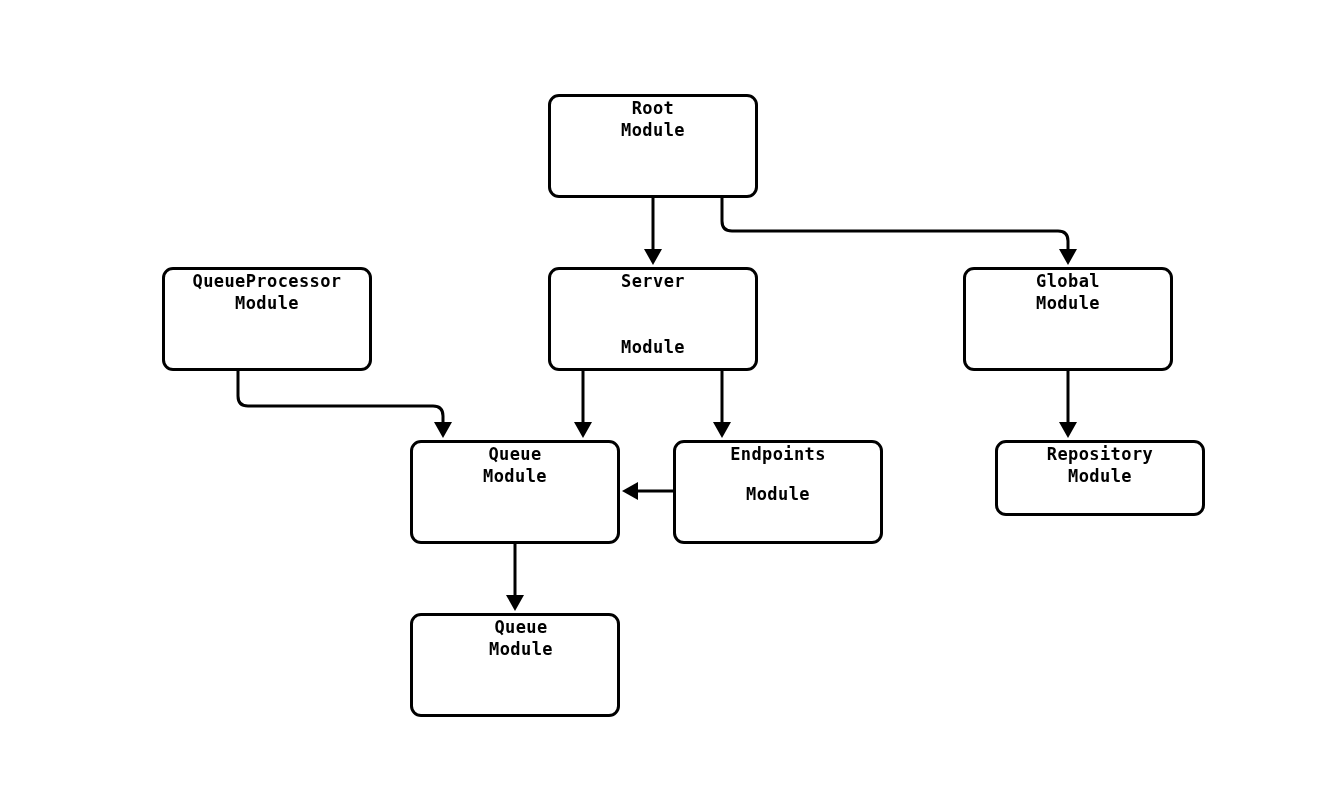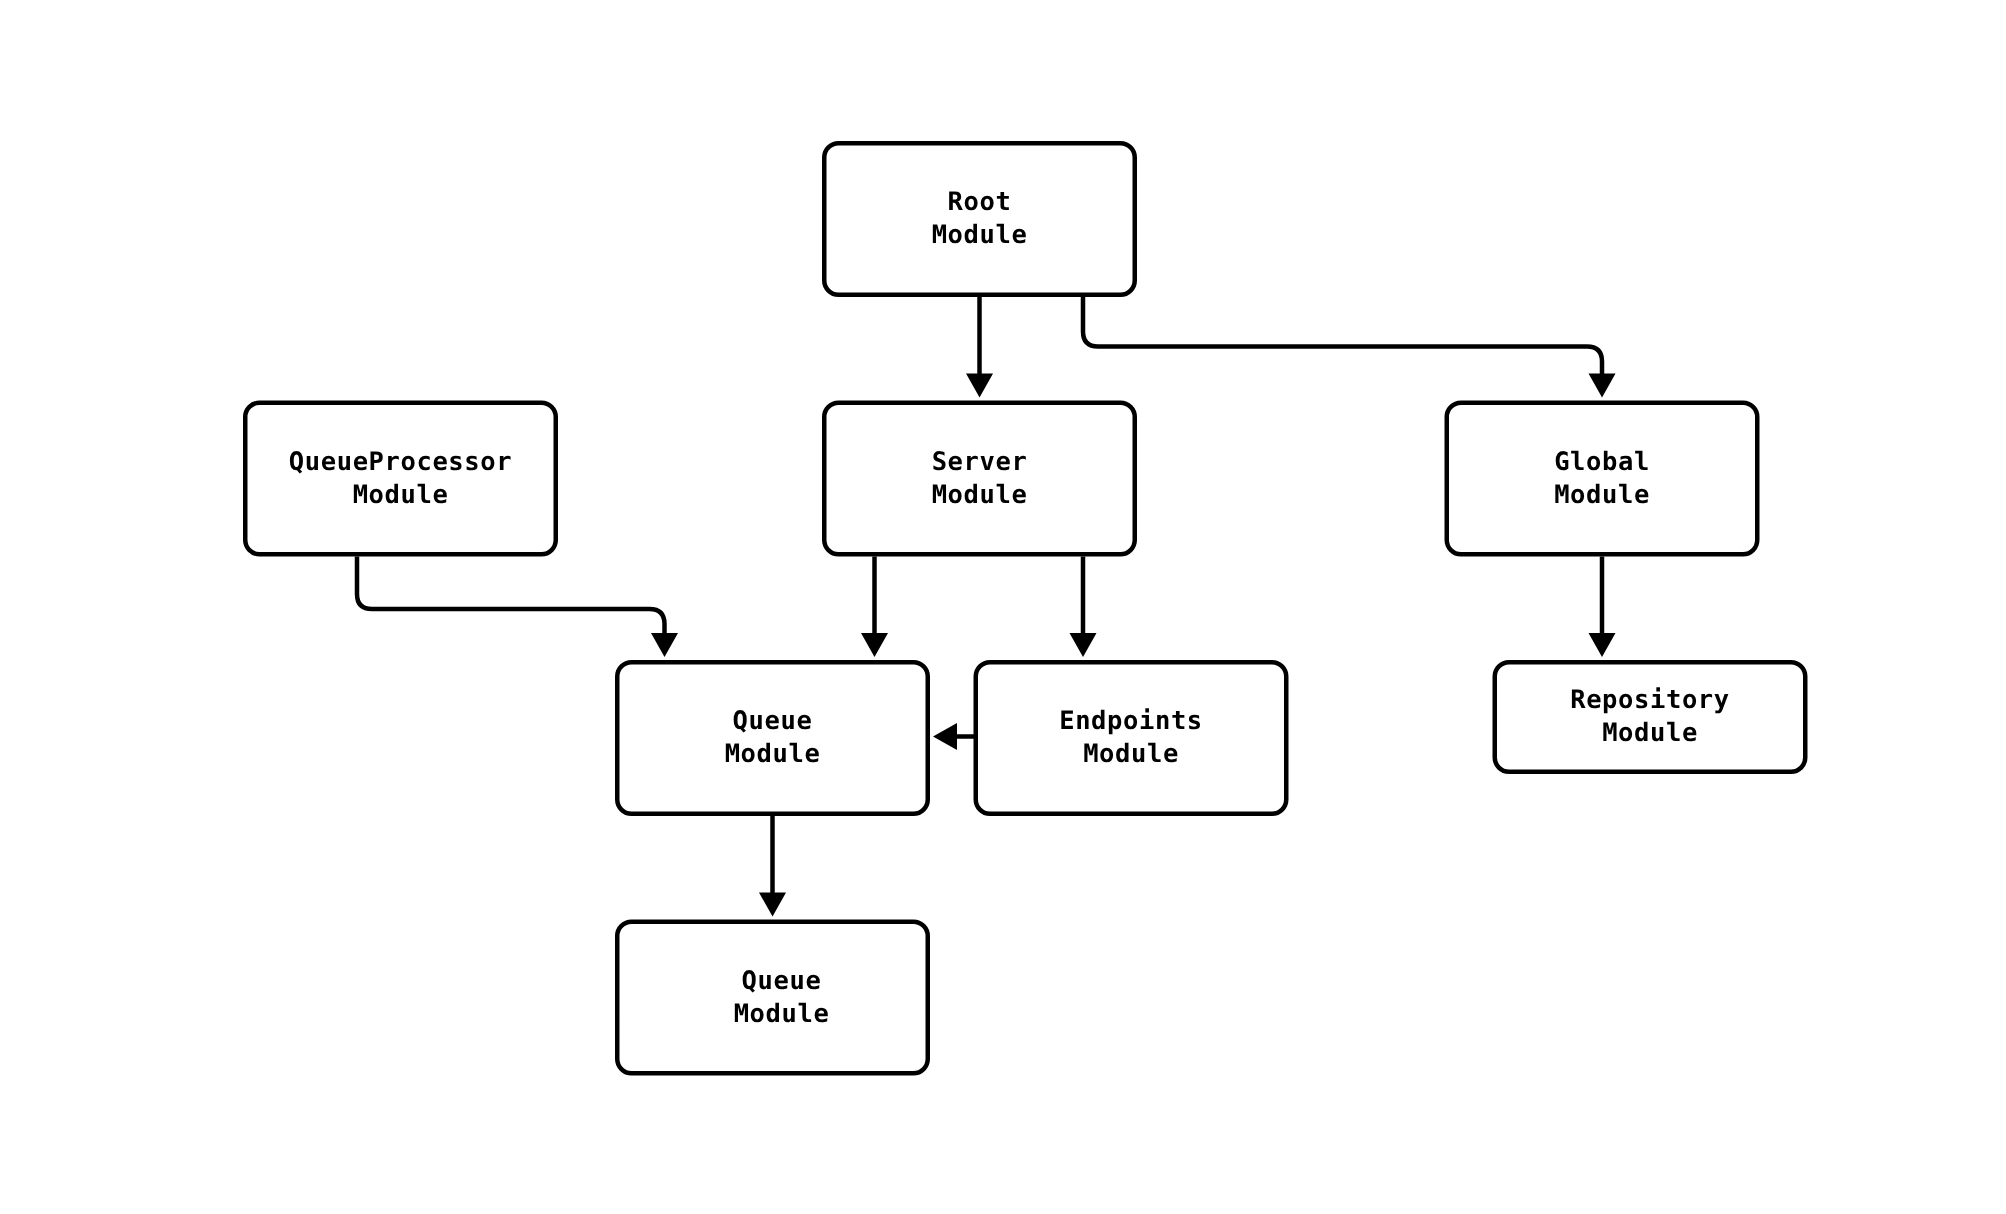--- a/index.html
+++ b/index.html
@@ -26,21 +26,20 @@
   }
   .node {
     position: absolute;
     box-sizing: border-box;
     background: #ffffff;
     border: 3px solid #000000;
     border-radius: 11px;
     display: flex;
     flex-direction: column;
     align-items: center;
-    justify-content: center;
     text-align: center;
   }
   .node-line {
     font-family: "DejaVu Sans Mono", "Liberation Mono", monospace;
     font-size: 17px;
     font-weight: 700;
     line-height: 22px;
     color: #000000;
     letter-spacing: 0.4px;
     white-space: nowrap;
@@ -77,36 +76,36 @@
   <div class="node" style="left: 548px; top: 94px; width: 210px; height: 104px;">
     <span class="node-line">Root</span>
     <span class="node-line">Module</span>
   </div>
 
   <div class="node" style="left: 133px; top: 267px; width: 210px; height: 104px; margin-left: 29px;">
     <span class="node-line">QueueProcessor</span>
     <span class="node-line">Module</span>
   </div>
 
-  <div class="node" style="left: 548px; top: 267px; width: 210px; height: 104px;">
+  <div class="node" style="left: 548px; top: 267px; width: 210px; height: 104px; gap: 44px;">
     <span class="node-line">Server</span>
     <span class="node-line">Module</span>
   </div>
 
   <div class="node" style="left: 963px; top: 267px; width: 210px; height: 104px;">
     <span class="node-line">Global</span>
     <span class="node-line">Module</span>
   </div>
 
   <div class="node" style="left: 410px; top: 440px; width: 210px; height: 104px;">
     <span class="node-line">Queue</span>
     <span class="node-line">Module</span>
   </div>
 
-  <div class="node" style="left: 649px; top: 440px; width: 210px; height: 104px;">
+  <div class="node" style="left: 673px; top: 440px; width: 210px; height: 104px; gap: 18px;">
     <span class="node-line">Endpoints</span>
     <span class="node-line">Module</span>
   </div>
 
   <div class="node" style="left: 995px; top: 440px; width: 210px; height: 76px;">
     <span class="node-line">Repository</span>
     <span class="node-line">Module</span>
   </div>
 
   <div class="node" style="left: 410px; top: 613px; width: 210px; height: 104px; padding-left: 12px;">

